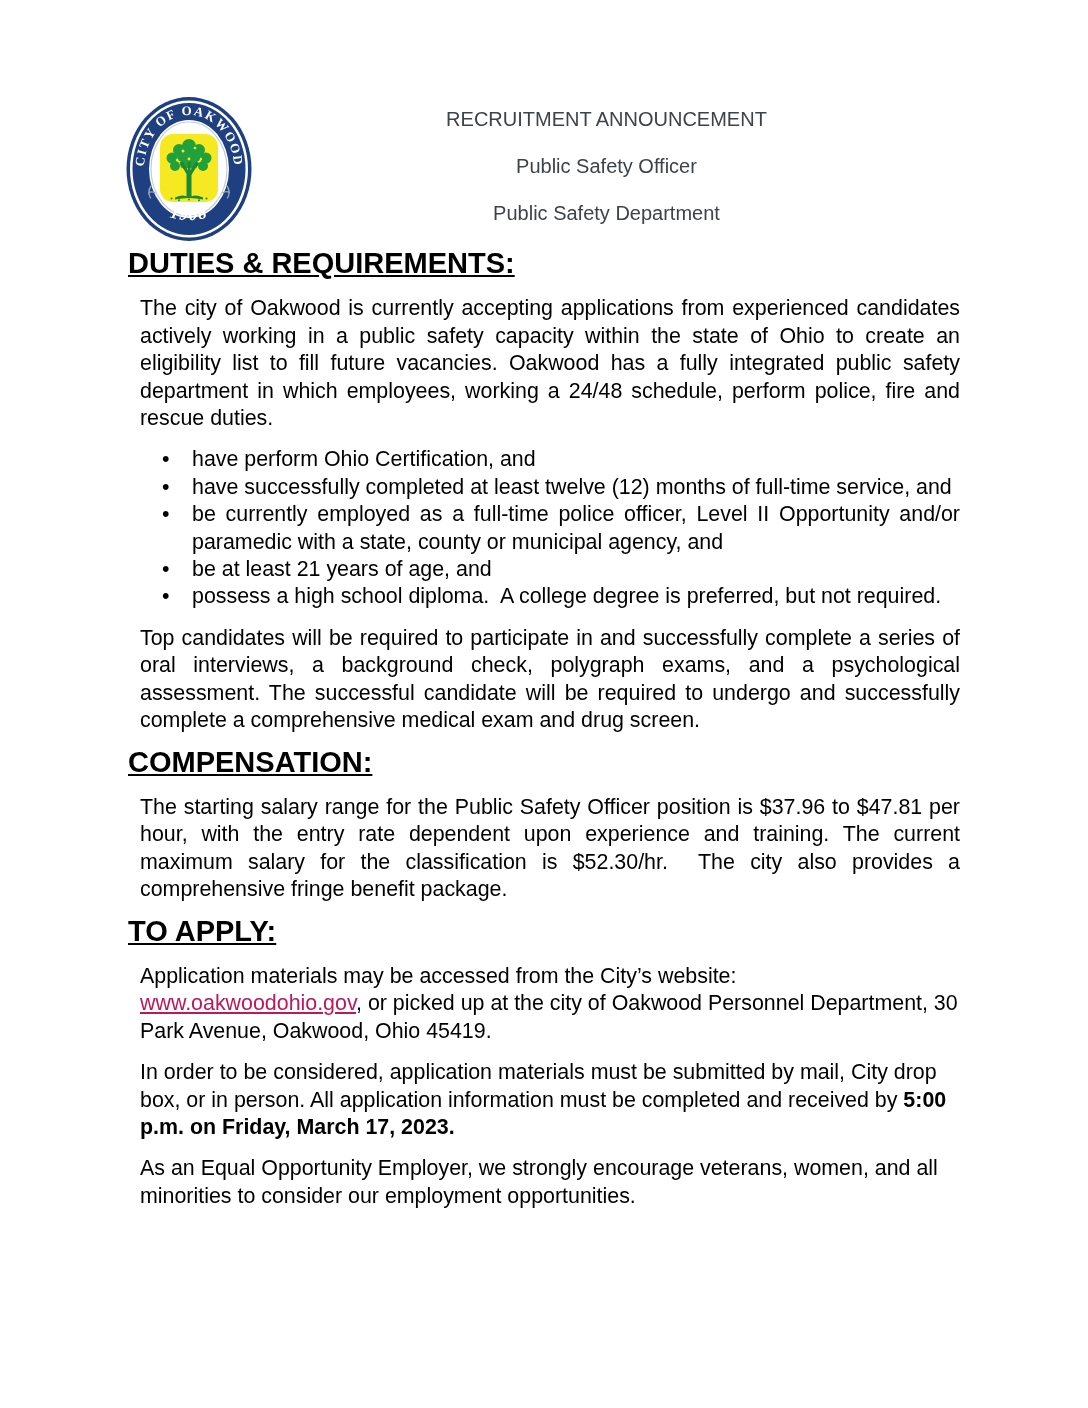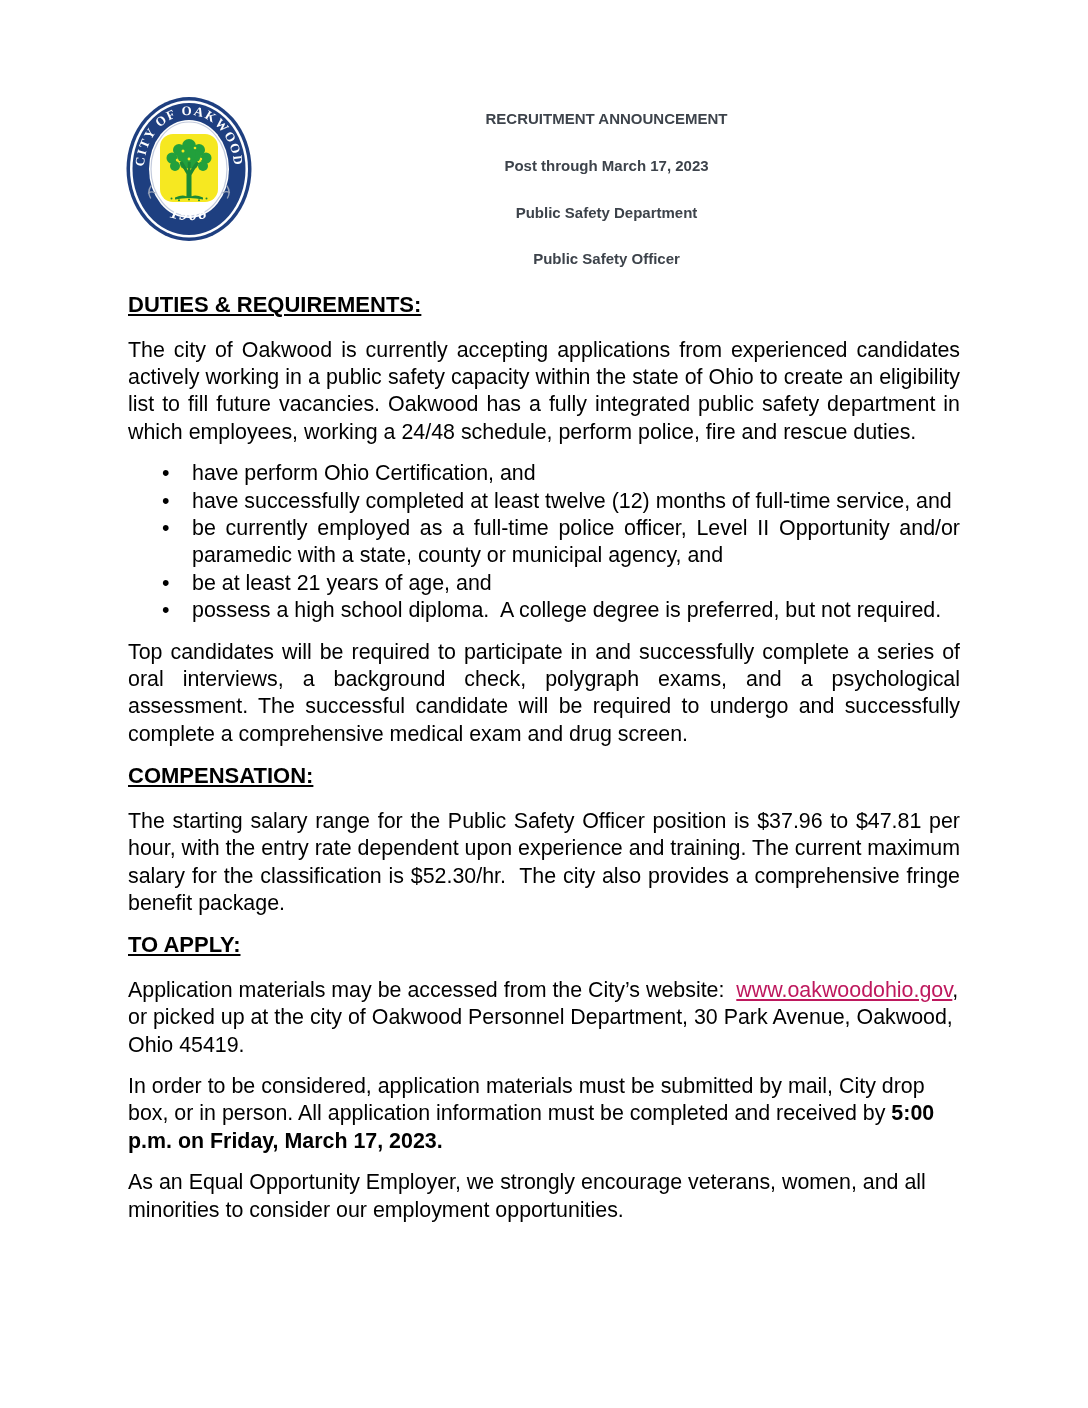--- a/index.html
+++ b/index.html
@@ -14,36 +14,36 @@
     font-family: "Liberation Sans", "DejaVu Sans", sans-serif;
     font-size: 21.4px;
     line-height: 27.4px;
     color: #000000;
     overflow: hidden;
   }
   .doc-header { display: flex; align-items: flex-start; }
   .seal { width: 128px; height: 146px; flex: 0 0 auto; margin-left: -3px; }
   .header-lines { flex: 1 1 auto; text-align: center; }
   .h-line {
-    font-weight: bold;
-    font-size: 15px;
+    font-weight: normal;
+    font-size: 20px;
     line-height: 46.8px;
     color: #3d434b;
     white-space: nowrap;
   }
   .doc-body { margin-top: 8px; }
   .sec-heading {
-    font-size: 22px;
+    font-size: 29px;
     font-weight: bold;
     text-decoration: underline;
     line-height: 27.4px;
     margin: 0 0 18px 0;
     color: #000000;
   }
-  p { margin: 0 0 14px 0; }
+  p { margin: 0 0 14px 12px; }
   p.just { text-align: justify; }
   ul.req-list { list-style: none; margin: 0 0 14px 0; padding: 0; }
   ul.req-list li {
     position: relative;
     padding-left: 64px;
     text-align: justify;
   }
   ul.req-list li::before {
     content: "\2022";
     position: absolute;
@@ -111,23 +111,22 @@
       </g>
 
       <g stroke="#98a3b8" fill="none" stroke-width="1.4" stroke-linecap="round">
         <path d="M26,90 q-4,6 -0.5,12 M23.5,97 q3.2,-2.2 6.4,-0.2"></path>
         <path d="M102,90 q4,6 0.5,12 M98,96.8 q3.2,-2.2 6.4,-0.2"></path>
       </g>
     </svg>
 
     <div class="header-lines">
       <div class="h-line">RECRUITMENT ANNOUNCEMENT</div>
-      <div class="h-line">Post through March 17, 2023</div>
+      <div class="h-line">Public Safety Officer</div>
       <div class="h-line">Public Safety Department</div>
-      <div class="h-line">Public Safety Officer</div>
     </div>
   </div>
 
   <div class="doc-body">
 
     <div class="sec-heading">DUTIES &amp; REQUIREMENTS:</div>
 
     <p class="just">The city of Oakwood is currently accepting applications from experienced candidates actively working in a public safety capacity within the state of Ohio to create an eligibility list to fill future vacancies. Oakwood has a fully integrated public safety department in which employees, working a 24/48 schedule, perform police, fire and rescue duties.</p>
 
 

